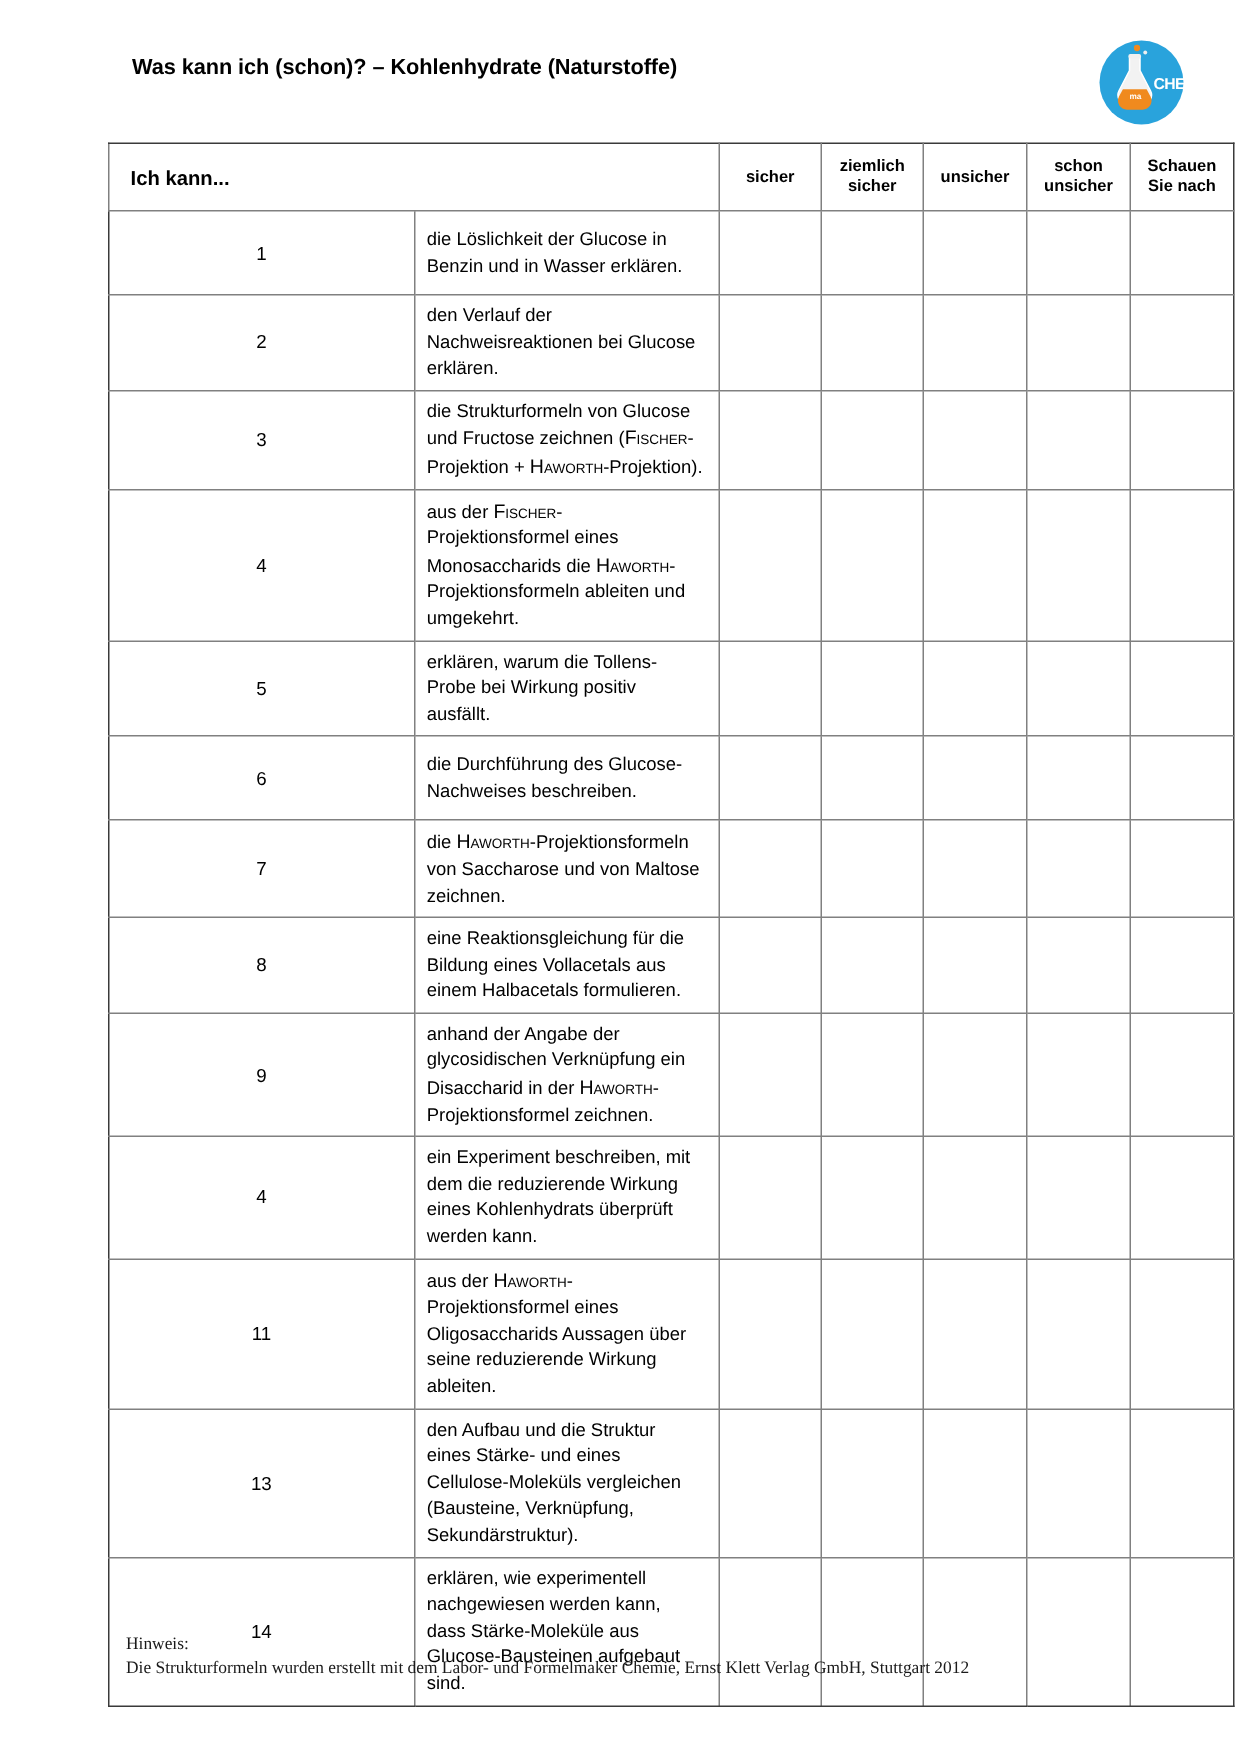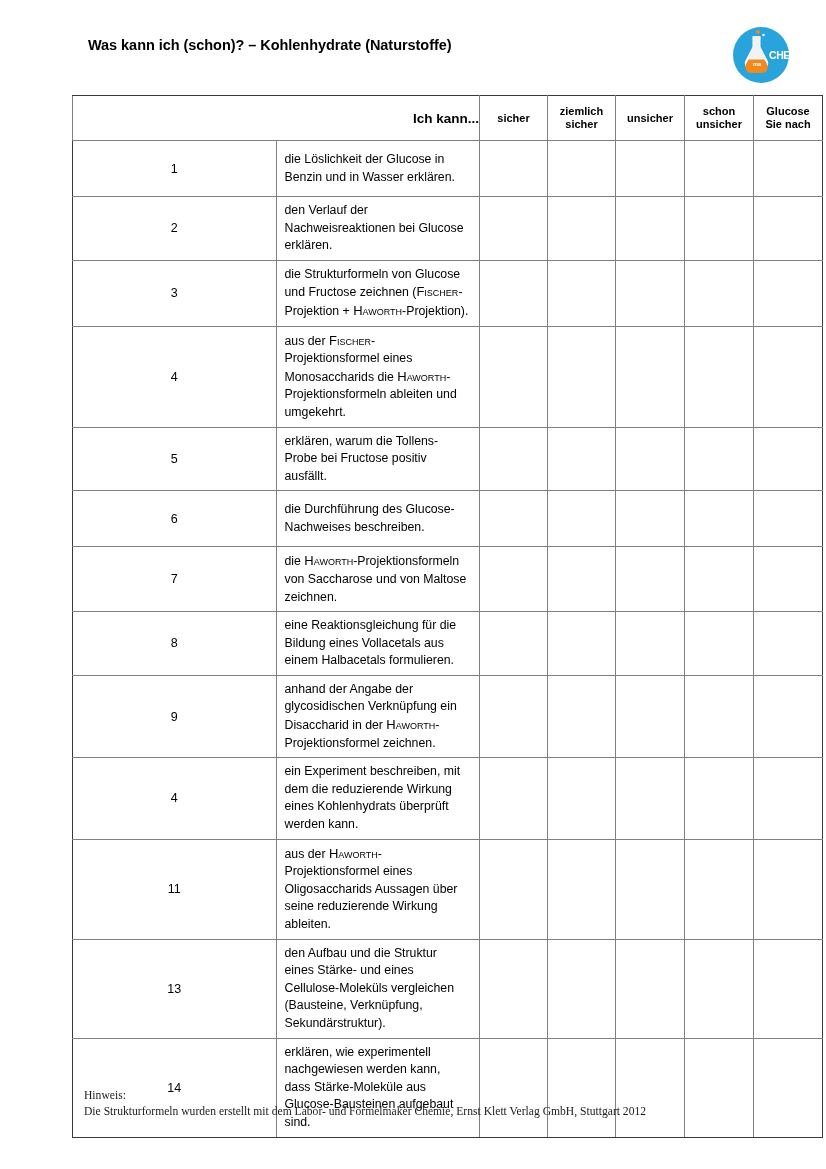--- a/index.html
+++ b/index.html
@@ -150,26 +150,26 @@
 
         <text x="37" y="33" font-family="Liberation Sans, sans-serif" font-size="10.5" font-weight="bold" fill="#ffffff" letter-spacing="-0.4">CHEMIE</text>
         <text x="21" y="40" font-family="Liberation Sans, sans-serif" font-size="5.5" font-weight="bold" fill="#ffffff">ma</text>
       </svg>
     </div>
   </div>
 
   <table class="sheet-table">
     <thead>
       <tr class="frame-top">
-        <th class="col-task" colspan="2" style="width:392px;text-align:right;">Ich kann...</th>
+        <th class="col-task" colspan="2" style="width:392px;">Ich kann...</th>
         <th class="col-rate" style="width:65px;">sicher</th>
         <th class="col-rate" style="width:65px;"><span>ziemlich</span><br><span>sicher</span></th>
         <th class="col-rate" style="width:66px;">unsicher</th>
         <th class="col-rate" style="width:66px;"><span>schon</span><br><span>unsicher</span></th>
-        <th class="col-rate" style="width:66px;"><span>Glucose</span><br><span>Sie nach</span></th>
+        <th class="col-rate" style="width:66px;"><span>Schauen</span><br><span>Sie nach</span></th>
       </tr>
     </thead>
     <tbody>
         <tr style="height: 56px;">
           <td class="num" style="width: 32px;">1</td>
           <td class="task" style="width: 360px;">die Löslichkeit der Glucose in Benzin und in Wasser erklären.</td>
           <td class="rate"></td>
           <td class="rate"></td>
           <td class="rate"></td>
           <td class="rate"></td>
@@ -197,21 +197,21 @@
           <td class="num" style="width: 32px;">4</td>
           <td class="task" style="width: 360px;">aus der <span class="sc">Fischer</span>-Projektionsformel eines Monosaccharids die <span class="sc">Haworth</span>-Projektionsformeln ableiten und umgekehrt.</td>
           <td class="rate"></td>
           <td class="rate"></td>
           <td class="rate"></td>
           <td class="rate"></td>
           <td class="rate"></td>
         </tr>
         <tr style="height: 56px;">
           <td class="num" style="width: 32px;">5</td>
-          <td class="task" style="width: 360px;">erklären, warum die Tollens-Probe bei Fructose positiv ausfällt.</td>
+          <td class="task" style="width: 360px;">erklären, warum die Tollens-Probe bei Wirkung positiv ausfällt.</td>
           <td class="rate"></td>
           <td class="rate"></td>
           <td class="rate"></td>
           <td class="rate"></td>
           <td class="rate"></td>
         </tr>
         <tr style="height: 56px;">
           <td class="num" style="width: 32px;">6</td>
           <td class="task" style="width: 360px;">die Durchführung des Glucose-Nachweises beschreiben.</td>
           <td class="rate"></td>

